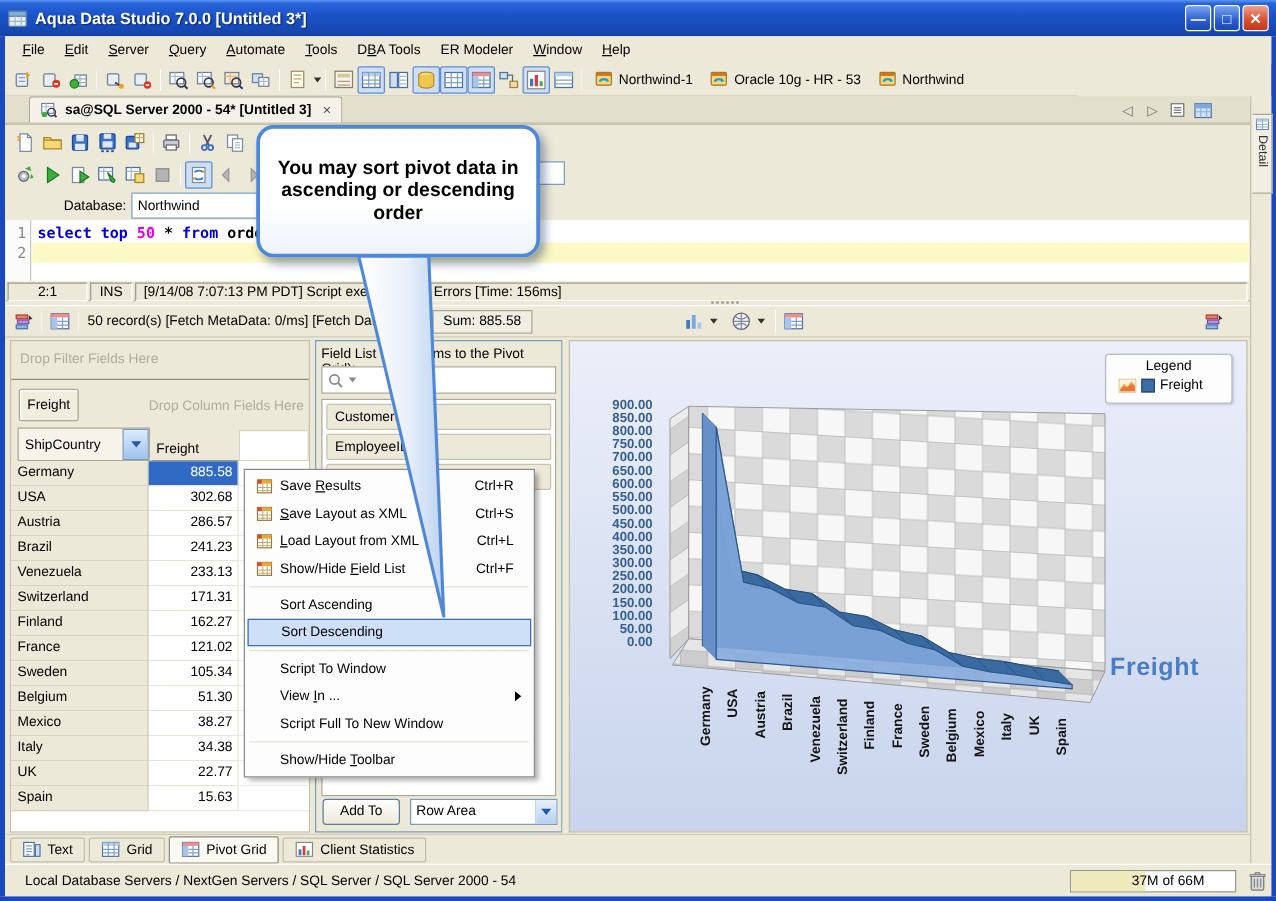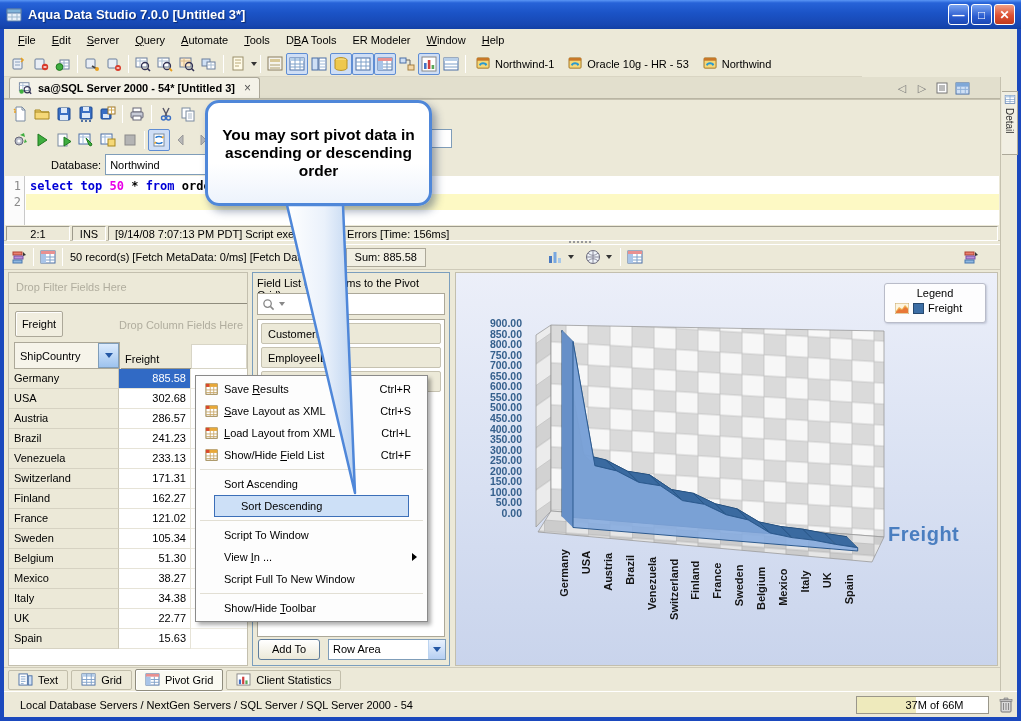--- a/index.html
+++ b/index.html
@@ -30,21 +30,21 @@
   #main-toolbar{left:4px;top:51px;width:858px;height:26px;display:flex;align-items:center;padding-left:4px;
     border-bottom:1px solid #d9d5c3;background:#ece9d8;}
   .tbtn{width:22px;height:22px;display:flex;align-items:center;justify-content:center;border:1px solid transparent;border-radius:2px;}
   .tbtn.toggled{border-color:#5f8dd3;background:#cfdef5;}
   .vsep{width:1px;height:18px;background:#c9c5b4;border-right:1px solid #fff;margin:0 3px;flex:0 0 auto;}
   .caret{width:0;height:0;border-left:3px solid transparent;border-right:3px solid transparent;border-top:4px solid #333;margin-left:2px;}
   .conn-btn{display:flex;align-items:center;gap:4px;padding:2px 6px;border:1px solid transparent;border-radius:2px;}
 
   
   #tabstrip{left:4px;top:77px;width:996px;height:22px;background:#e2dfcd;border-bottom:1px solid #b9b5a3;display:flex;align-items:flex-end;}
-  #doc-tab{display:flex;align-items:center;gap:5px;height:21px;margin-left:5px;padding:0 8px;
+  #doc-tab{display:flex;align-items:center;gap:5px;height:21px;margin-left:19px;padding:0 8px;
     background:#f4f2e8;border:1px solid #aca899;border-bottom:none;border-radius:3px 3px 0 0;font-weight:bold;}
   #doc-tab .closex{color:#555;font-weight:normal;font-size:12px;padding-left:4px;}
   #tab-nav{position:absolute;right:30px;top:3px;display:flex;gap:4px;align-items:center;}
   .navbtn{width:16px;height:16px;display:flex;align-items:center;justify-content:center;color:#777;font-size:11px;}
 
   
   #detail-strip{left:1000px;top:77px;width:17px;height:614px;background:#ece9d8;border-left:1px solid #c6c2b0;}
   #detail-tab{position:absolute;left:1px;top:14px;width:16px;height:64px;border:1px solid #aca899;border-left:none;background:#f1efe3;
      display:flex;flex-direction:column;align-items:center;padding-top:2px;gap:3px;}
   #detail-label{writing-mode:vertical-rl;font-size:10px;color:#333;}
@@ -120,21 +120,21 @@
   #legend .l2{display:flex;align-items:center;gap:4px;padding:3px 0 0 10px;}
   .swatch{width:11px;height:11px;background:#3c6ea5;border:1px solid #27496f;}
   #series-title{position:absolute;left:432px;top:250px;font-size:20px;font-weight:bold;color:#4a7ec0;letter-spacing:.5px;}
 
   
   #ctx-menu{left:195px;top:375px;width:233px;background:#fdfdfd;border:1px solid #8a8a8a;box-shadow:3px 3px 4px rgba(0,0,0,.32);z-index:30;padding:2px 0;}
   .mi{height:22px;display:flex;align-items:center;padding:0 4px 0 4px;position:relative;}
   .mi .ic{width:24px;display:flex;justify-content:center;}
   .mi .lbl{flex:1;}
   .mi .sc{padding-right:12px;color:#000;}
-  .mi.hl{background:#cde0f7;border:1px solid #3c6fb8;height:22px;margin:0 18px;padding-left:2px;}
+  .mi.hl{background:#cde0f7;border:1px solid #3c6fb8;height:22px;margin:0 2px;padding-left:2px;}
   .mi .sub{width:0;height:0;border-top:4px solid transparent;border-bottom:4px solid transparent;border-left:5px solid #000;margin-right:6px;}
   .msep{height:1px;background:#e2dfd4;margin:3px 4px;}
 
   
   #callout{left:205px;top:100px;width:227px;height:106px;z-index:40;
      background:linear-gradient(180deg,#fff 60%,#edf3fc);border:3px solid #4f87d9;border-radius:14px;
      box-shadow:4px 5px 8px rgba(40,60,100,.45);display:flex;align-items:center;justify-content:center;text-align:center;
      font-size:15.5px;font-weight:bold;padding:0 10px;}
   #callout-tail{left:265px;top:204px;width:110px;height:300px;z-index:40;overflow:visible;}
 

